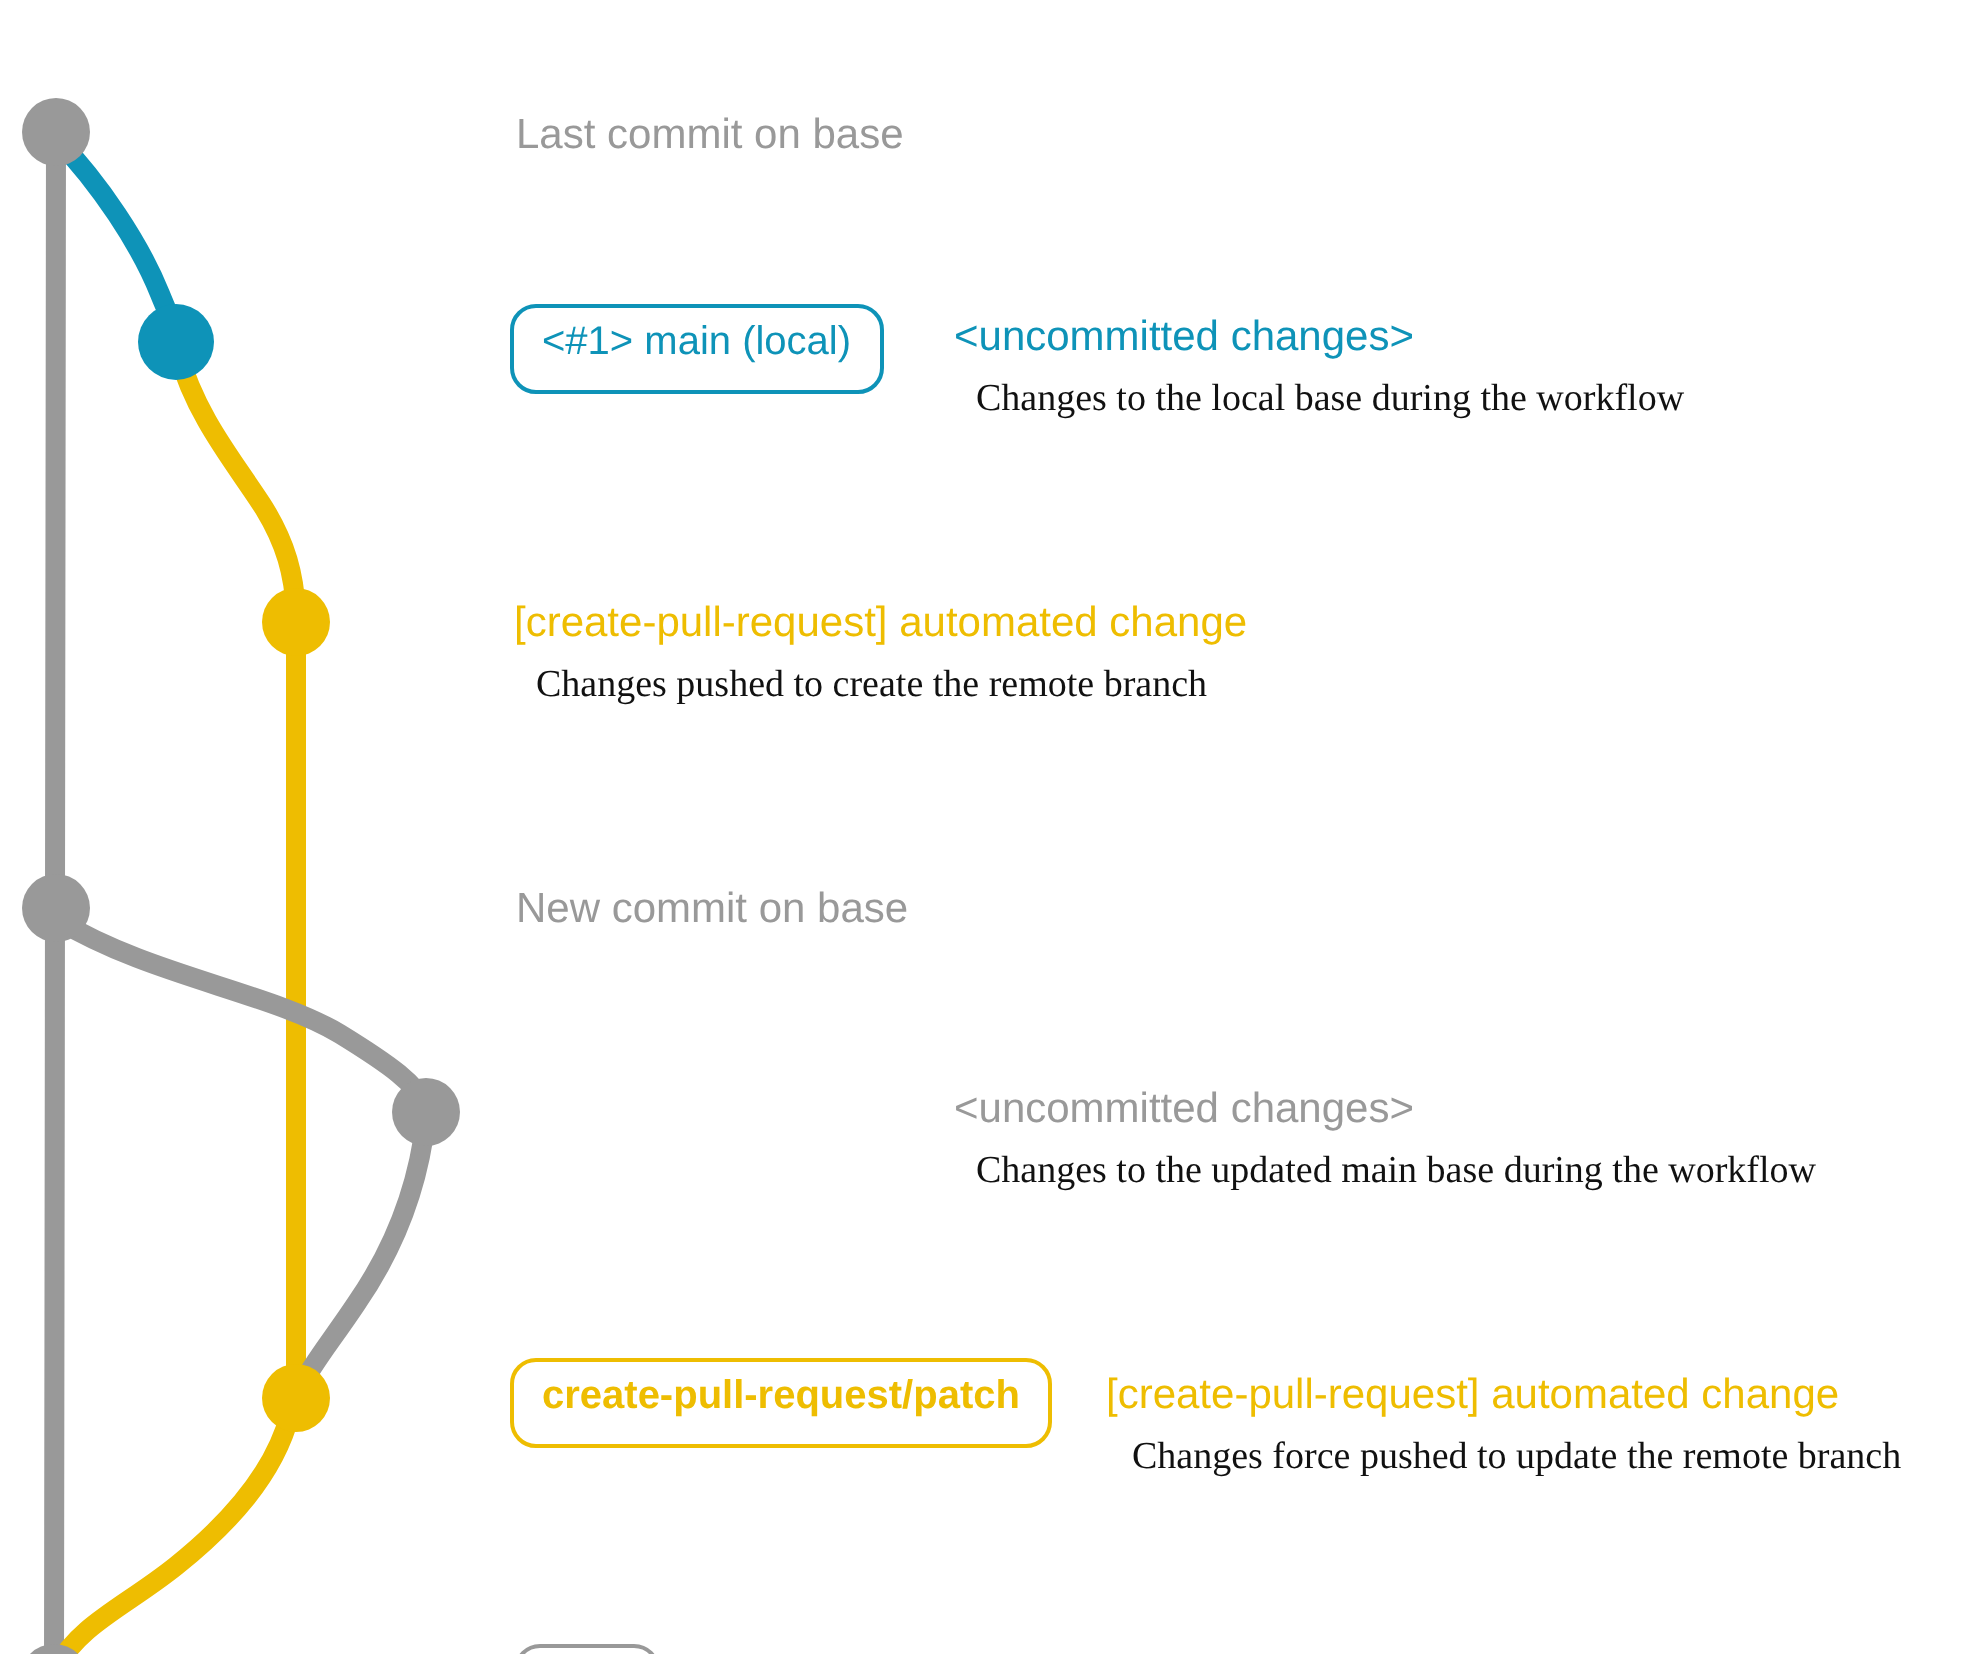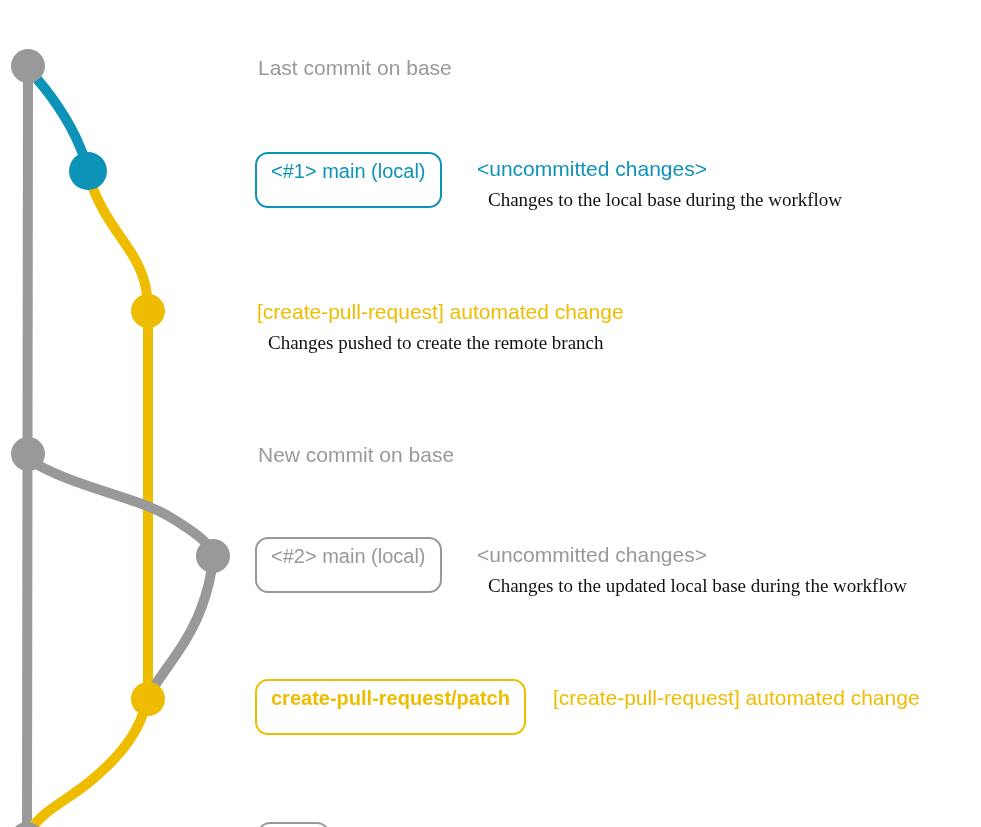--- a/index.html
+++ b/index.html
@@ -36,21 +36,21 @@
   .headline.yellow { color: var(--yellow); }
   .desc {
     font-family: "Liberation Serif", serif;
     font-size: 19px;
     color: var(--text_dark);
     text-align: right;
   }
   .branch-box {
     display: inline-block;
     font-size: 20px;
-    padding: 5px 14px 23px 14px;
+    padding: 5px 14px 12px 14px;
     border: 2px solid;
     border-radius: 13px;
     background: #ffffff;
     line-height: 1.2;
   }
   .branch-box.blue   { color: var(--blue);   border-color: var(--blue); }
   .branch-box.gray   { color: var(--gray);   border-color: var(--gray); }
   .branch-box.yellow { color: var(--yellow); border-color: var(--yellow); }
 </style>
 </head>
@@ -89,28 +89,26 @@
     <span class="branch-box blue">&lt;#1&gt; main (local)</span>
   </div>
   <div class="ann headline blue" style="left:477px; top:113px;">&lt;uncommitted changes&gt;</div>
   <div class="ann desc" style="left:488px; top:145px;">Changes to the local base during the workflow</div>
 
   <div class="ann headline yellow" style="left:257px; top:256px;">[create-pull-request] automated change</div>
   <div class="ann caption" style="left:258px; top:399px;">New commit on base</div>
 
   <div class="ann desc" style="left:268px; top:288px;">Changes pushed to create the remote branch</div>
 
-  <div class="ann" style="left:255px; top:493px;">
-    <span class="branch-box gray">&lt;#2&gt; main (local)</span>
-  </div>
   <div class="ann headline gray" style="left:477px; top:499px;">&lt;uncommitted changes&gt;</div>
-  <div class="ann desc" style="left:488px; top:531px;">Changes to the updated local base during the workflow</div>
+  <div class="ann desc" style="left:488px; top:531px;">Changes to the updated main base during the workflow</div>
 
   <div class="ann" style="left:255px; top:635px;font-weight:bold;">
     <span class="branch-box yellow">create-pull-request/patch</span>
   </div>
   <div class="ann headline yellow" style="left:553px; top:642px;">[create-pull-request] automated change</div>
+  <div class="ann desc" style="left:566px; top:674px;">Changes force pushed to update the remote branch</div>
 
   <div class="ann" style="left:257px; top:778px;">
     <span class="branch-box gray">local</span>
   </div>
 
 </div>
 
 </body></html>

